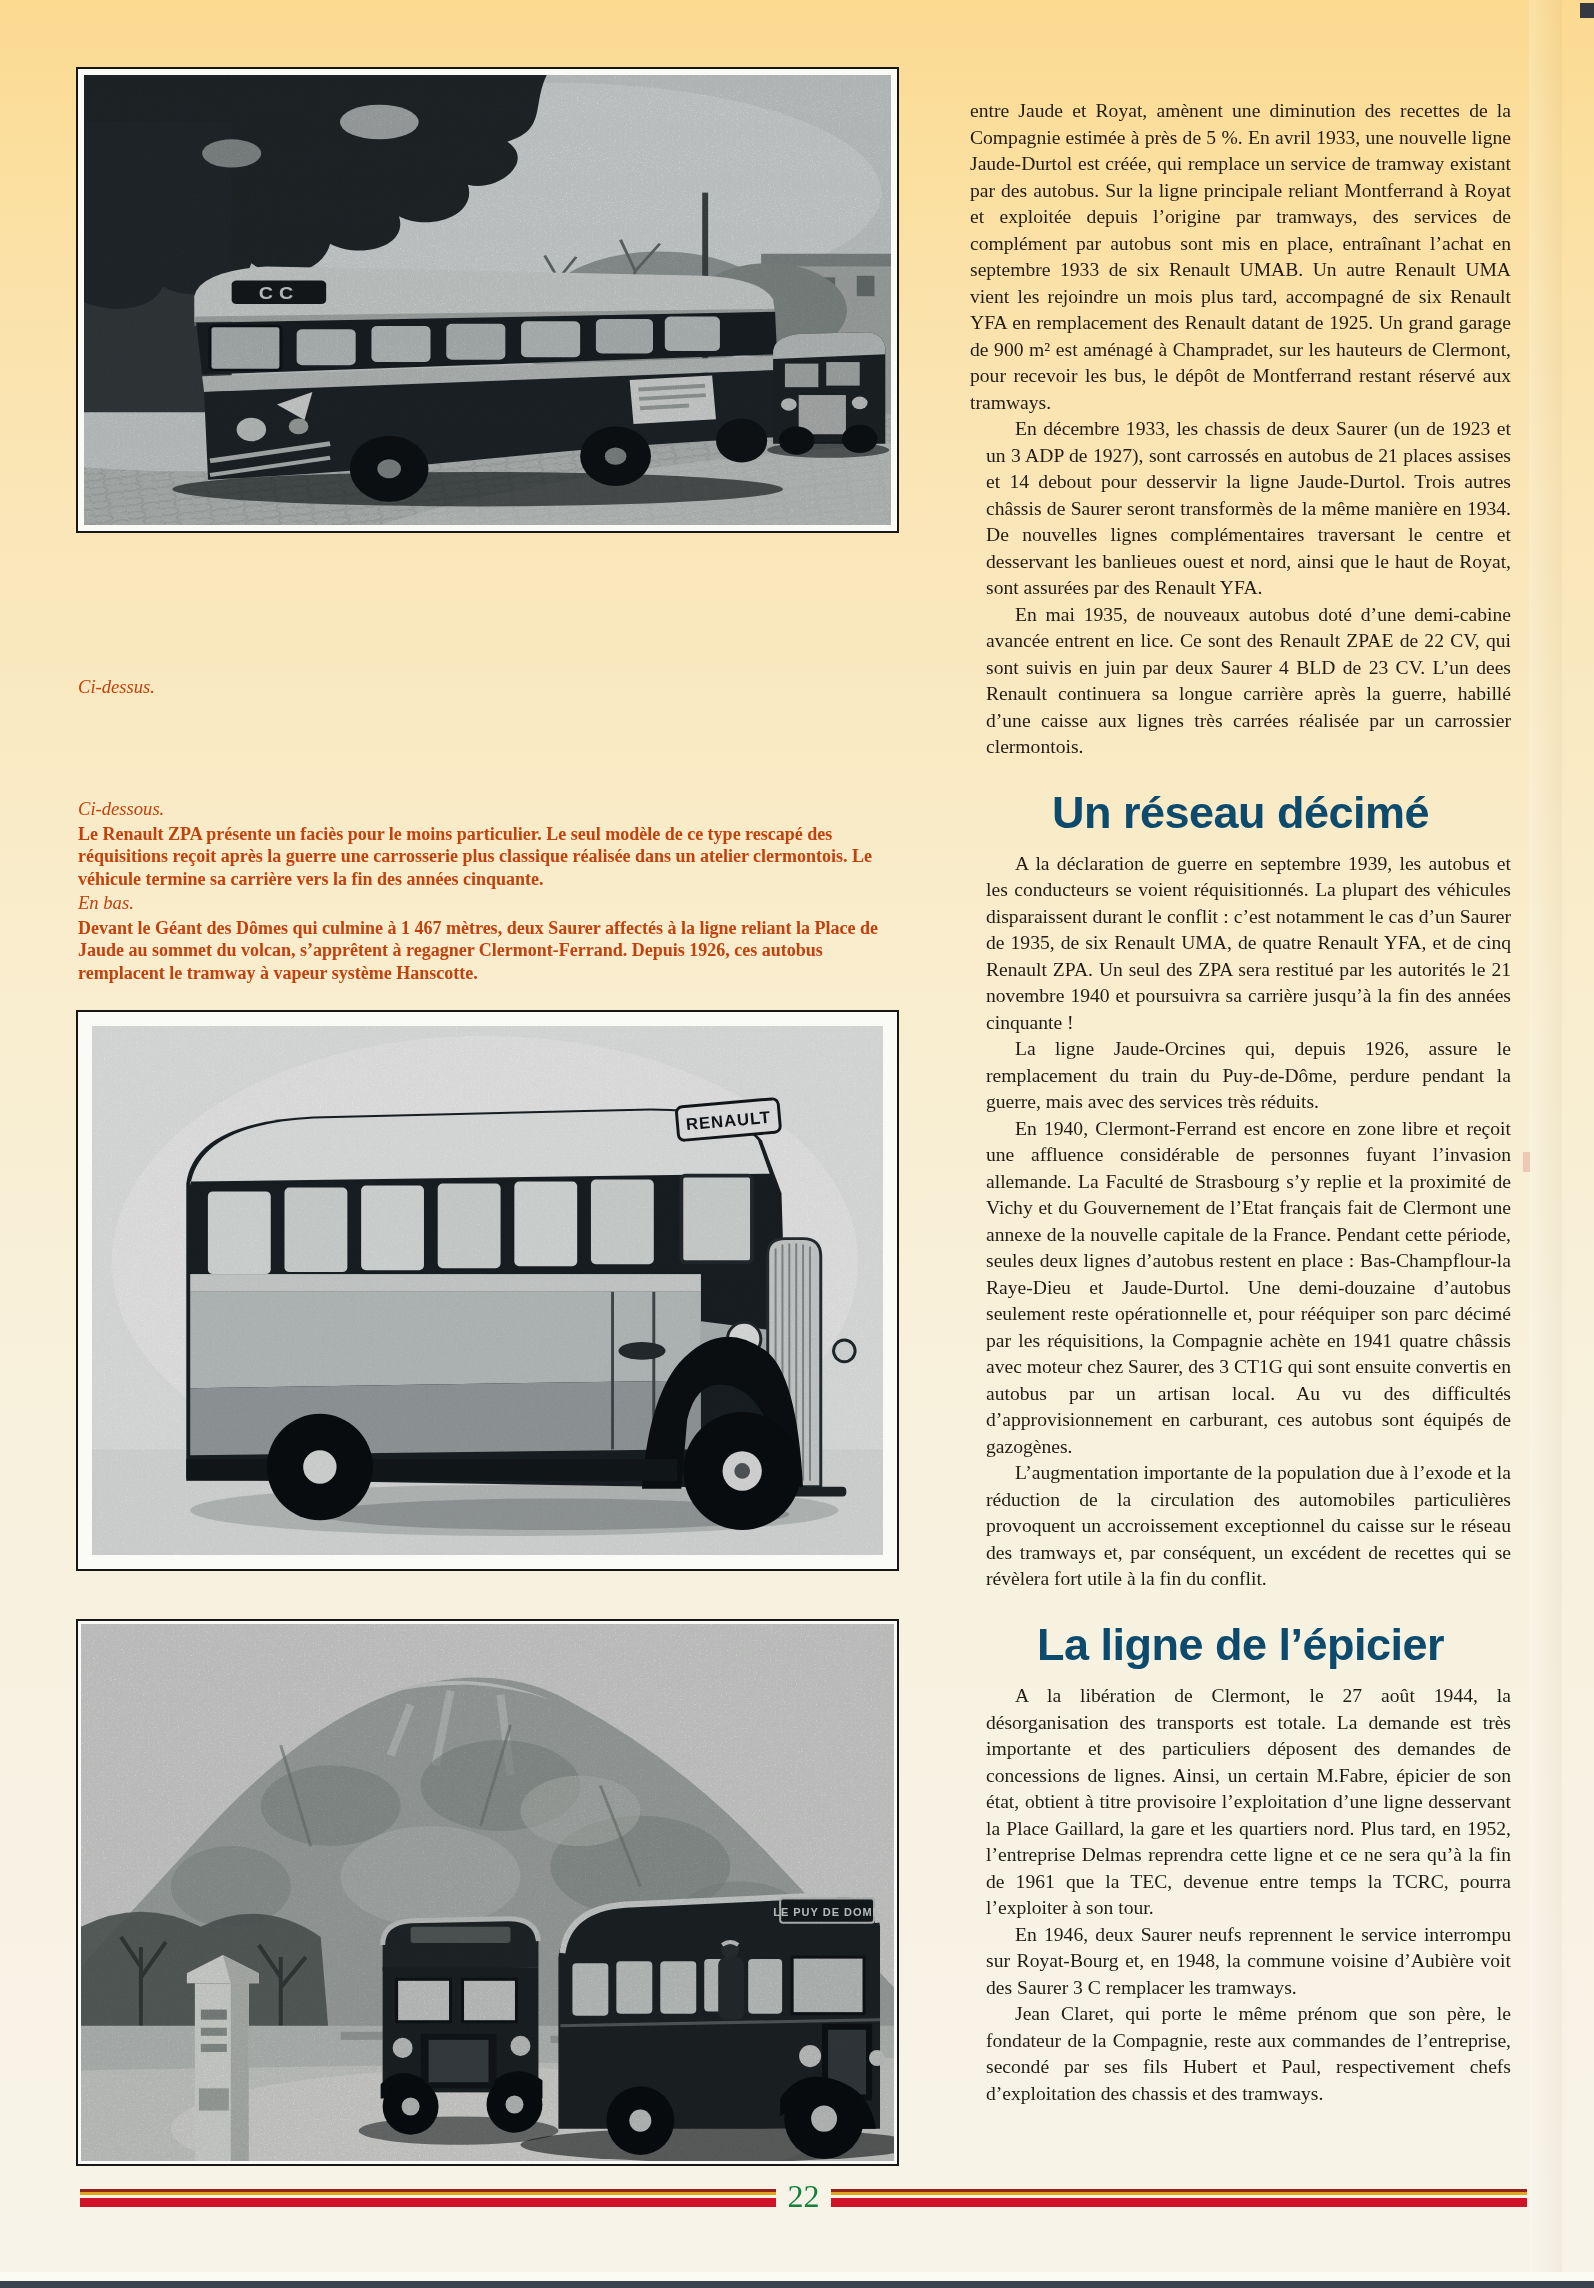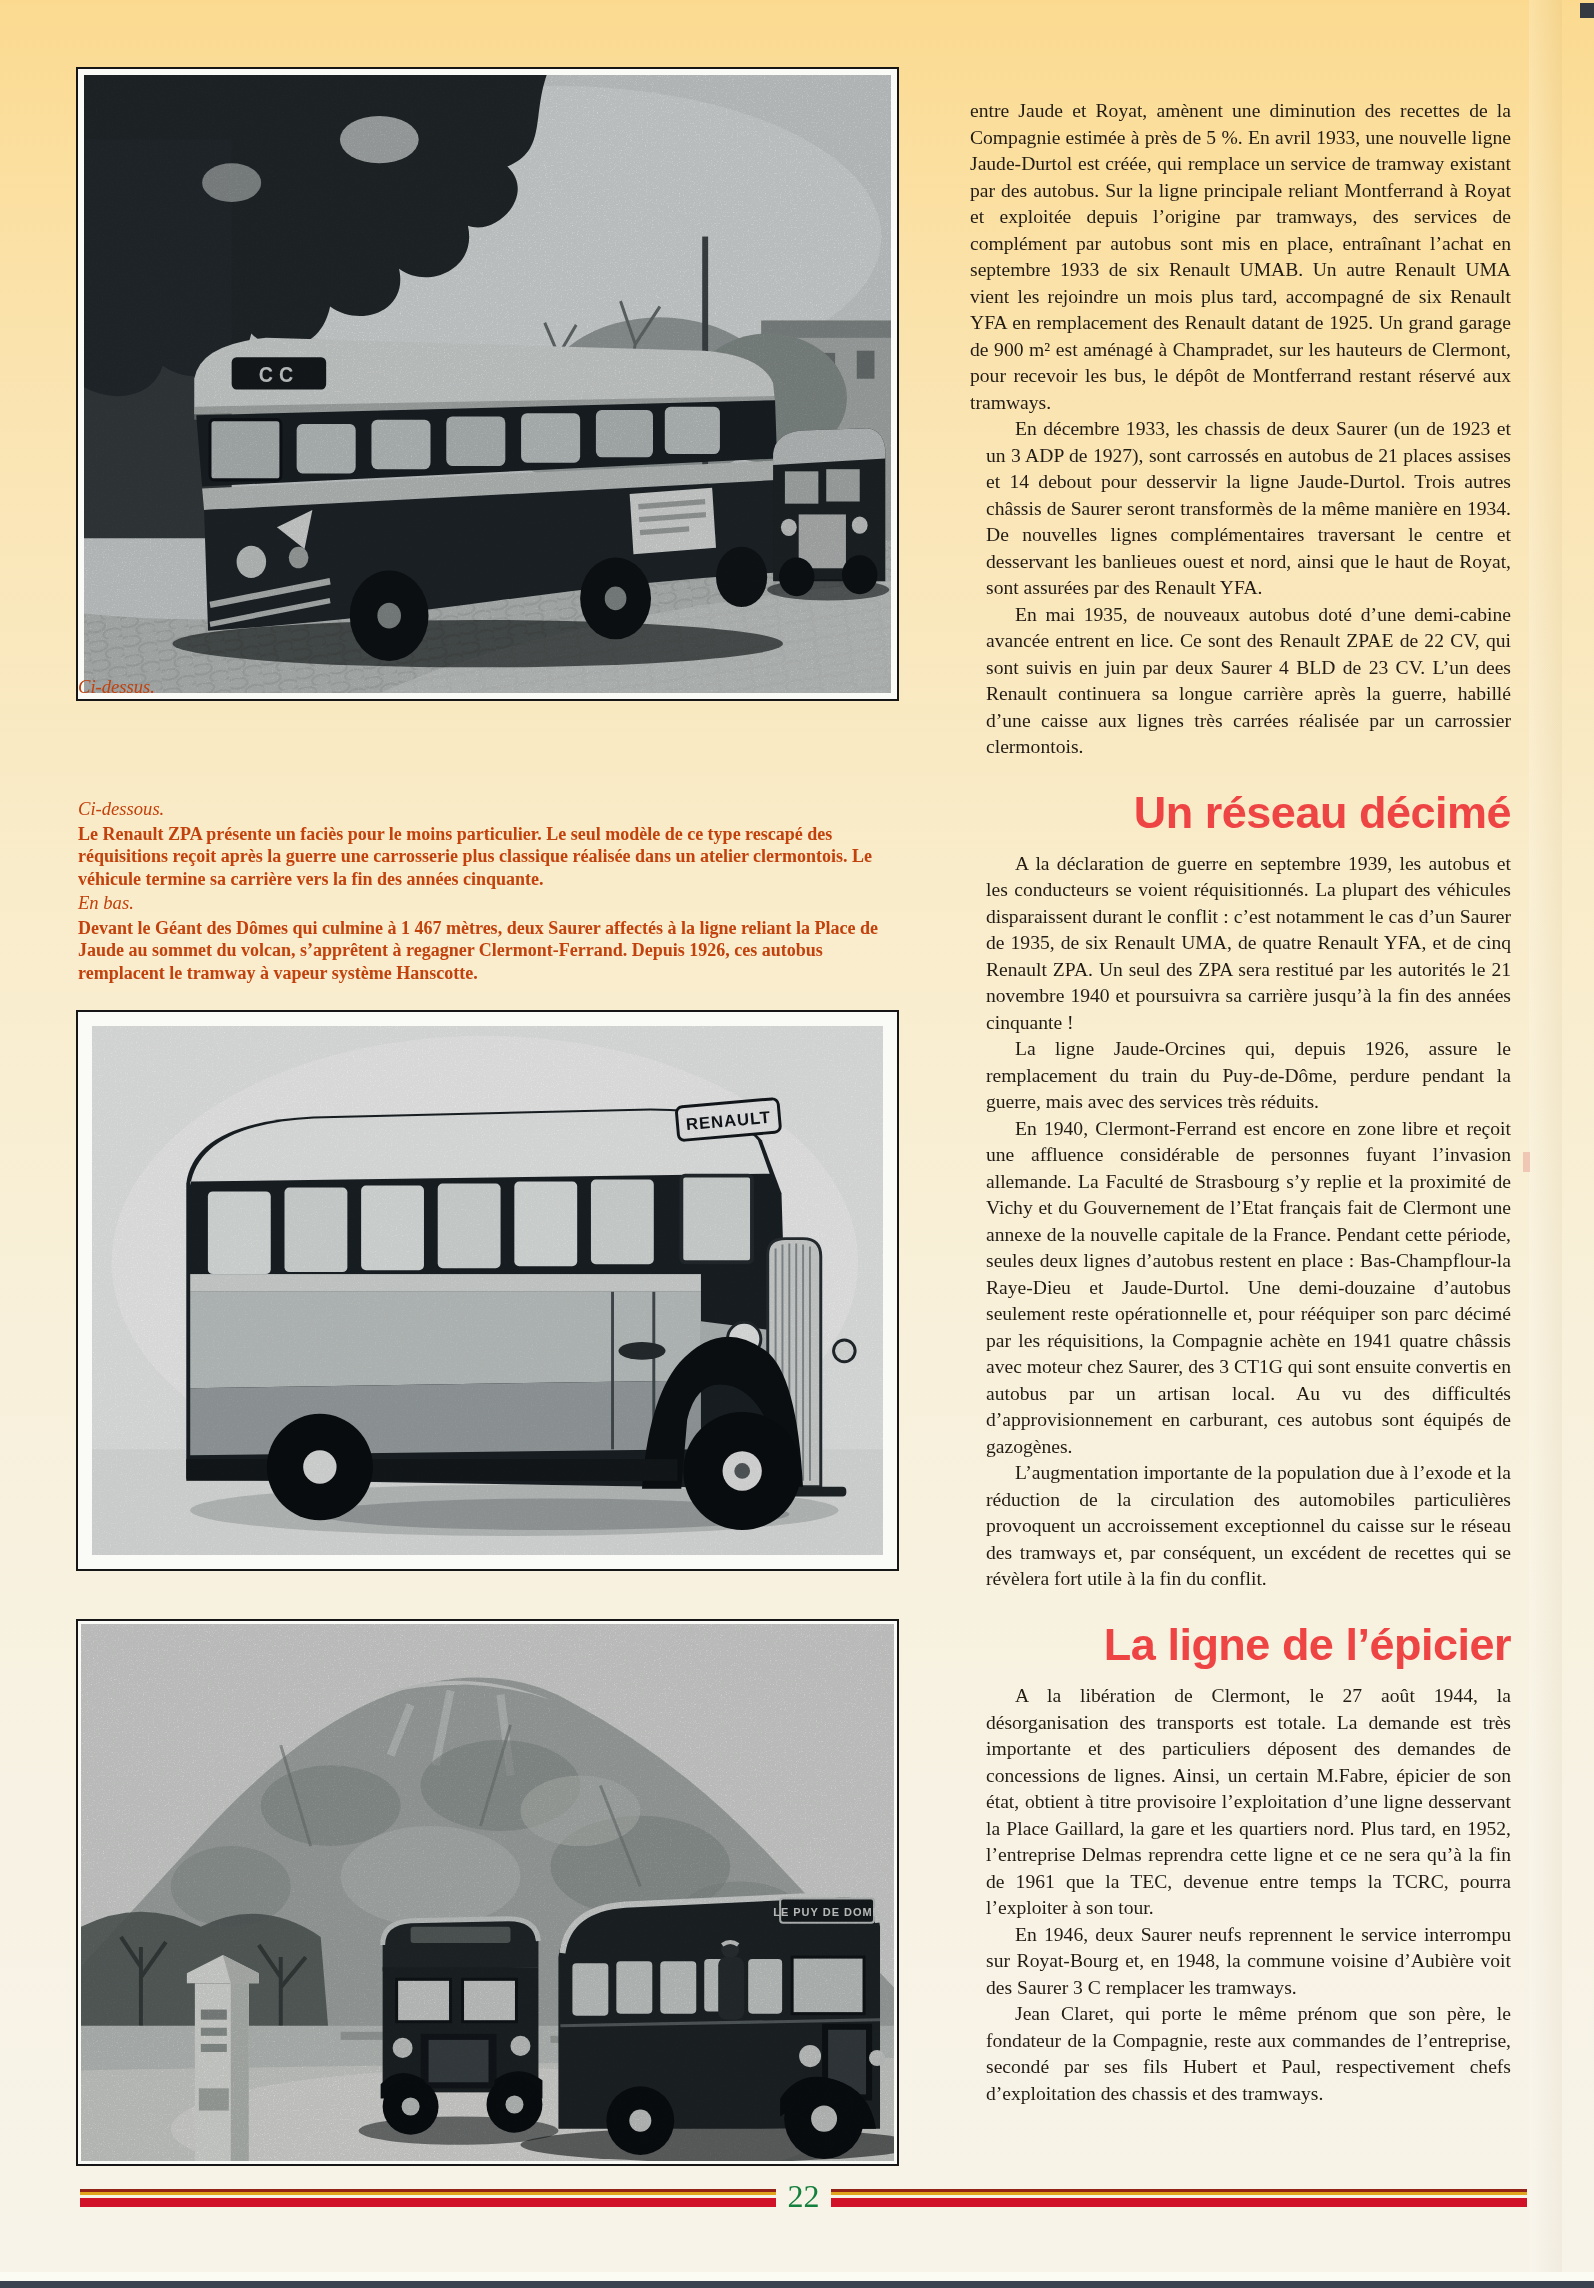--- a/index.html
+++ b/index.html
@@ -6,41 +6,41 @@
   body{
     width:1595px;height:2289px;position:relative;overflow:hidden;
     background:linear-gradient(180deg,#fbda90 0%,#fbdf9f 7%,#fae4b2 18%,#f9ecca 38%,#f8f0da 58%,#f7f2e3 78%,#f7f3e8 100%);
     font-family:"Liberation Serif","DejaVu Serif",serif;
   }
   .photo{
     position:absolute;background:#fafaf7;border:2.9px solid #161616;
     box-sizing:border-box;
   }
   .photo svg{display:block;width:100%;height:100%;}
-  #photo1{left:76px;top:67px;width:823px;height:634px;padding:5.9px;}
+  #photo1{left:76px;top:67px;width:823px;height:466px;padding:5.9px;}
   #photo2{left:76px;top:1010px;width:823px;height:561px;padding:13.7px;}
   #photo3{left:76px;top:1619px;width:823px;height:547px;padding:3px;}
 
   .caption{position:absolute;left:78px;width:821px;color:#c2410c;}
   .cap-label{font-style:italic;font-size:18.6px;line-height:22.5px;}
   .cap-text{font-weight:bold;font-size:18px;line-height:22.5px;margin-top:2px;text-align:left;}
   #caption1{top:676px;}
   #caption2{top:798px;}
   #caption3{top:892px;}
 
   .rcol{
     position:absolute;left:970px;top:98px;width:541px;
     color:#221c15;font-size:19.6px;line-height:26.5px;text-align:justify;
   }
   .rcol p{margin:0;}
   .rcol p.ind{text-indent:29px;margin-left:16px;}
   .rcol h2{
     font-family:"Liberation Sans","DejaVu Sans",sans-serif;
-    font-weight:bold;color:#ef4444;font-size:45px;line-height:53px;
-    margin:25.5px 0 11.8px 0;letter-spacing:-0.5px;text-align:right;
+    font-weight:bold;color:#0c4a6e;font-size:45px;line-height:53px;
+    margin:25.5px 0 11.8px 0;letter-spacing:-0.5px;text-align:center;
   }
 
   .footer-rule{position:absolute;left:80px;top:2182px;width:1447px;display:flex;align-items:center;}
   .rule-seg{flex:1;}
   .rule-thin-dark{height:2.9px;background:#93221b;}
   .rule-thin-gold{height:2.9px;background:#e2a31d;}
   .rule-gap{height:3.9px;}
   .rule-thick{height:8.8px;background:#d01127;}
   .page-number{
     font-size:32px;line-height:32px;color:#15803d;padding:0 11.8px;

